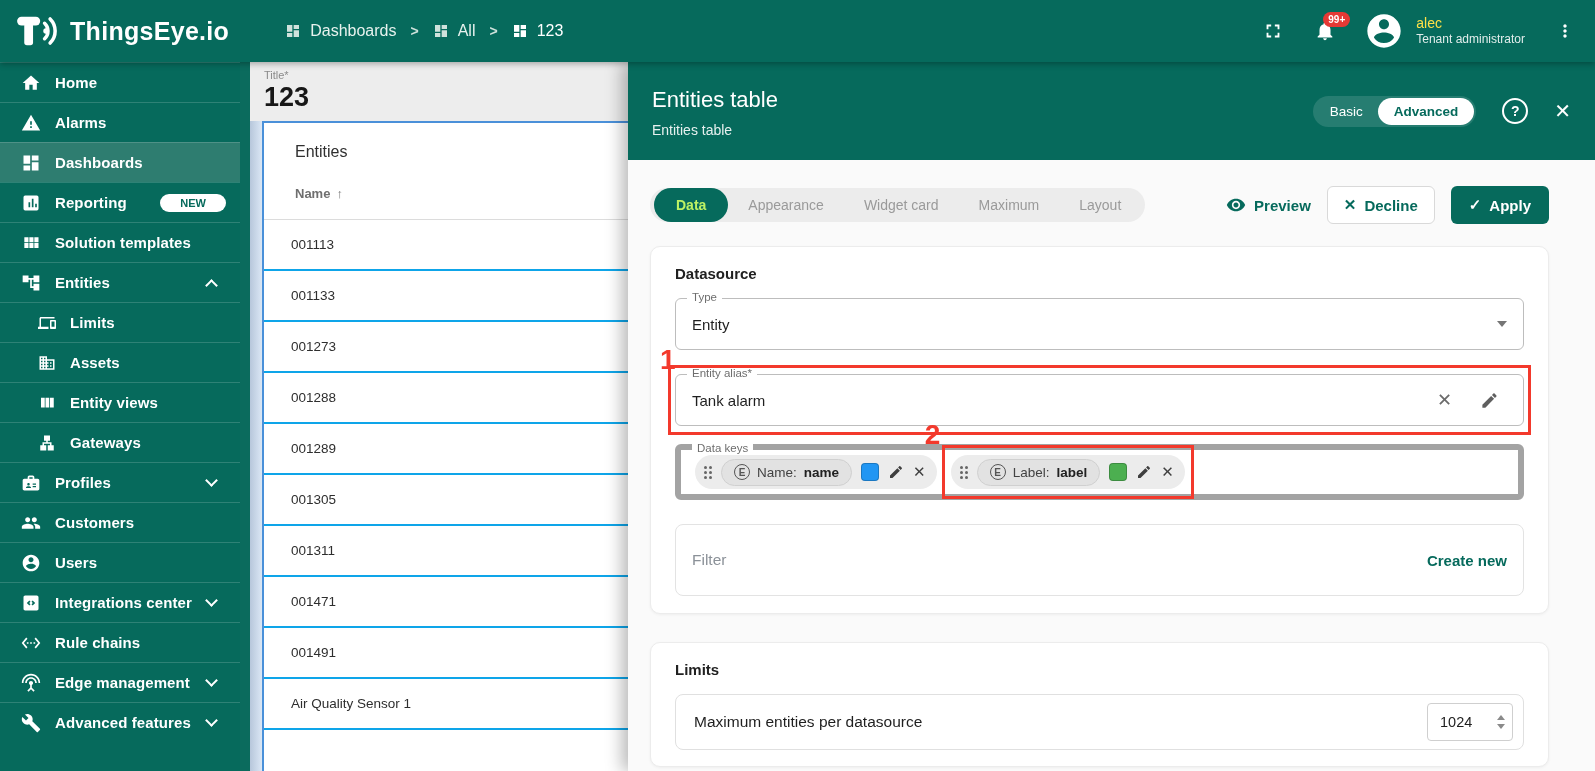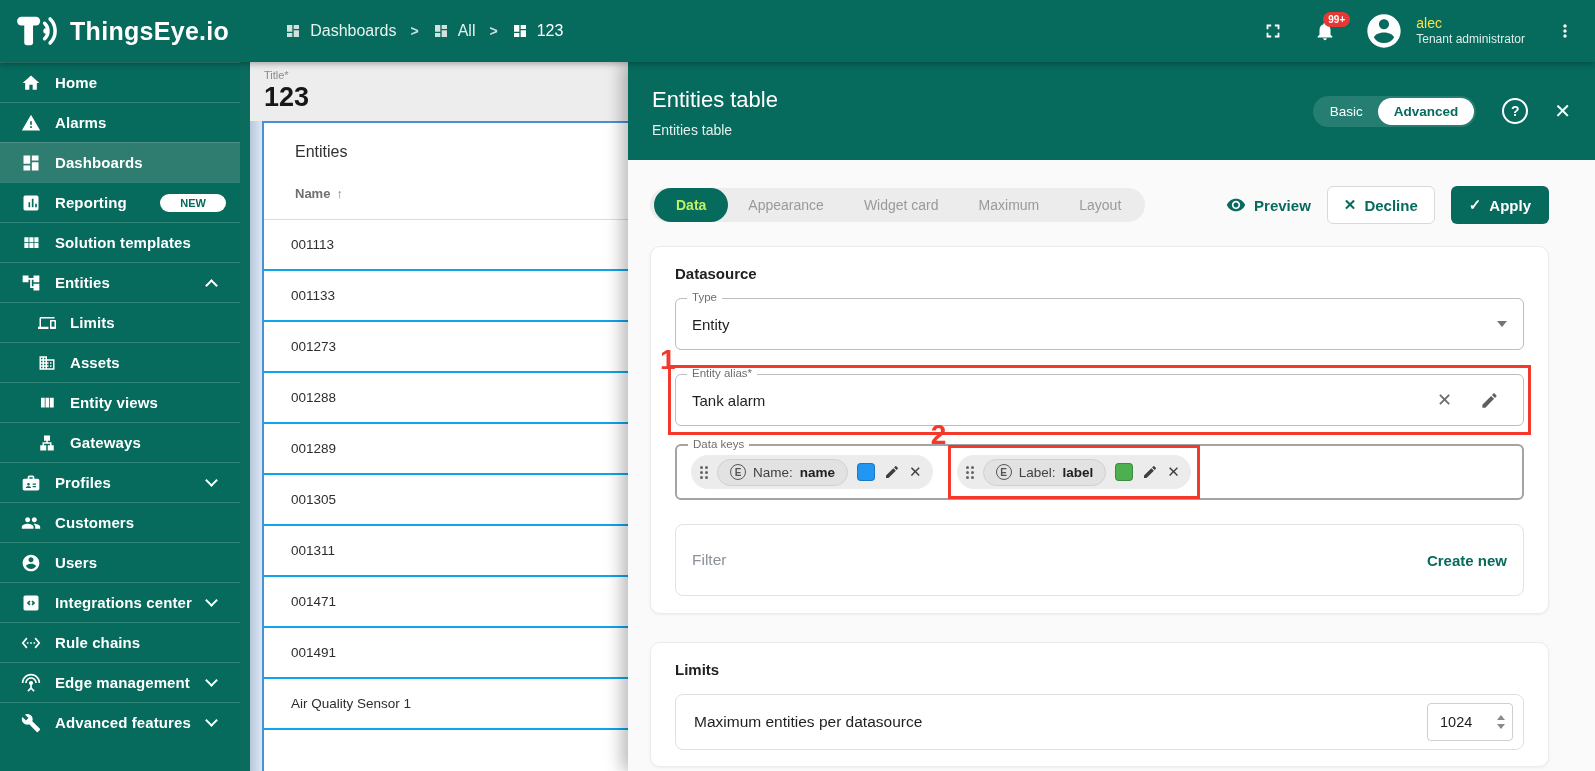--- a/index.html
+++ b/index.html
@@ -86,21 +86,21 @@
   .type-field{margin-top:16px}
 
   .alias-wrap{position:relative;margin-top:24px}
   .redbox{position:absolute;left:-7px;right:-7px;top:-9px;bottom:-9px;border:3px solid var(--red);pointer-events:none}
   .marker{position:absolute;color:var(--red);font-size:28px;font-weight:700;pointer-events:none}
   .marker-1{left:-15px;top:-30px}
   .alias-icons{margin-left:auto;display:flex;align-items:center;gap:28px;padding-right:8px}
   .clear-x{font-size:18px;color:#6b6b6b;cursor:pointer}
   .pencil{cursor:pointer}
 
-  .keys-field{margin-top:18px;height:56px;display:flex;align-items:center;gap:24px;padding:0 14px;border:2px solid #a3a3a3}
+  .keys-field{margin-top:18px;height:56px;display:flex;align-items:center;gap:14px;padding:0 14px;border:6px solid #a3a3a3}
   .chip{background:#ececec;border-radius:17px;height:34px;display:flex;align-items:center;gap:9px;padding:0 11px 0 9px}
   .dots{display:grid;grid-template-columns:3px 3px;grid-auto-rows:3px;gap:2px;cursor:grab}
   .dots i{width:3px;height:3px;border-radius:50%;background:#666}
   .chip-pill{background:#e2e2e2;border:1px solid #d0d0d0;border-radius:15px;height:27px;display:flex;align-items:center;gap:7px;padding:0 12px}
   .circ-e{width:16px;height:16px;border:1.5px solid #555;border-radius:50%;font-size:10px;font-weight:700;color:#555;display:flex;align-items:center;justify-content:center}
   .chip-name{font-size:13.5px;color:#424242}
   .chip-key{font-size:13.5px;font-weight:700;color:#212121}
   .key-color{width:18px;height:18px;border-radius:4px;border:1px solid rgba(0,0,0,.2);cursor:pointer}
   .chip-x{font-size:15px;color:#3f3f3f;cursor:pointer}
   .chip2-wrap{position:relative}

